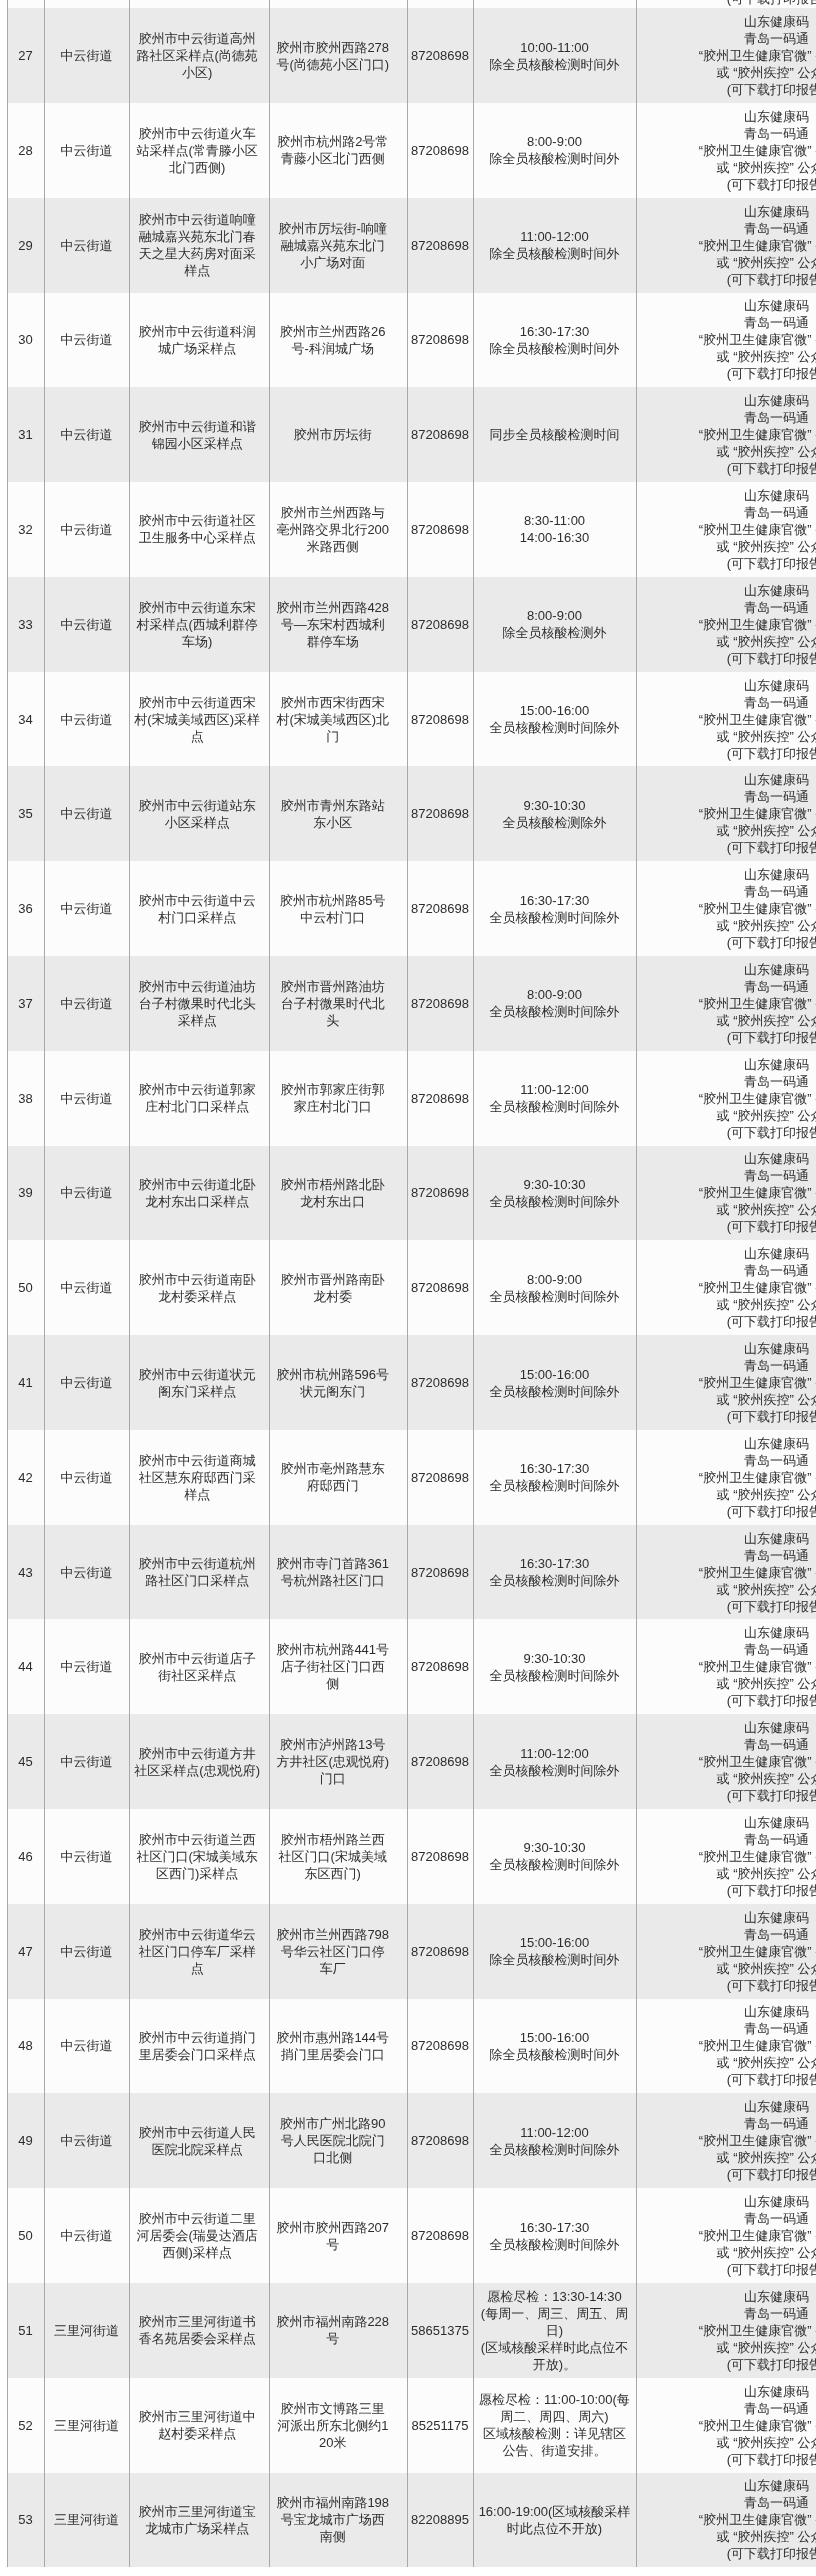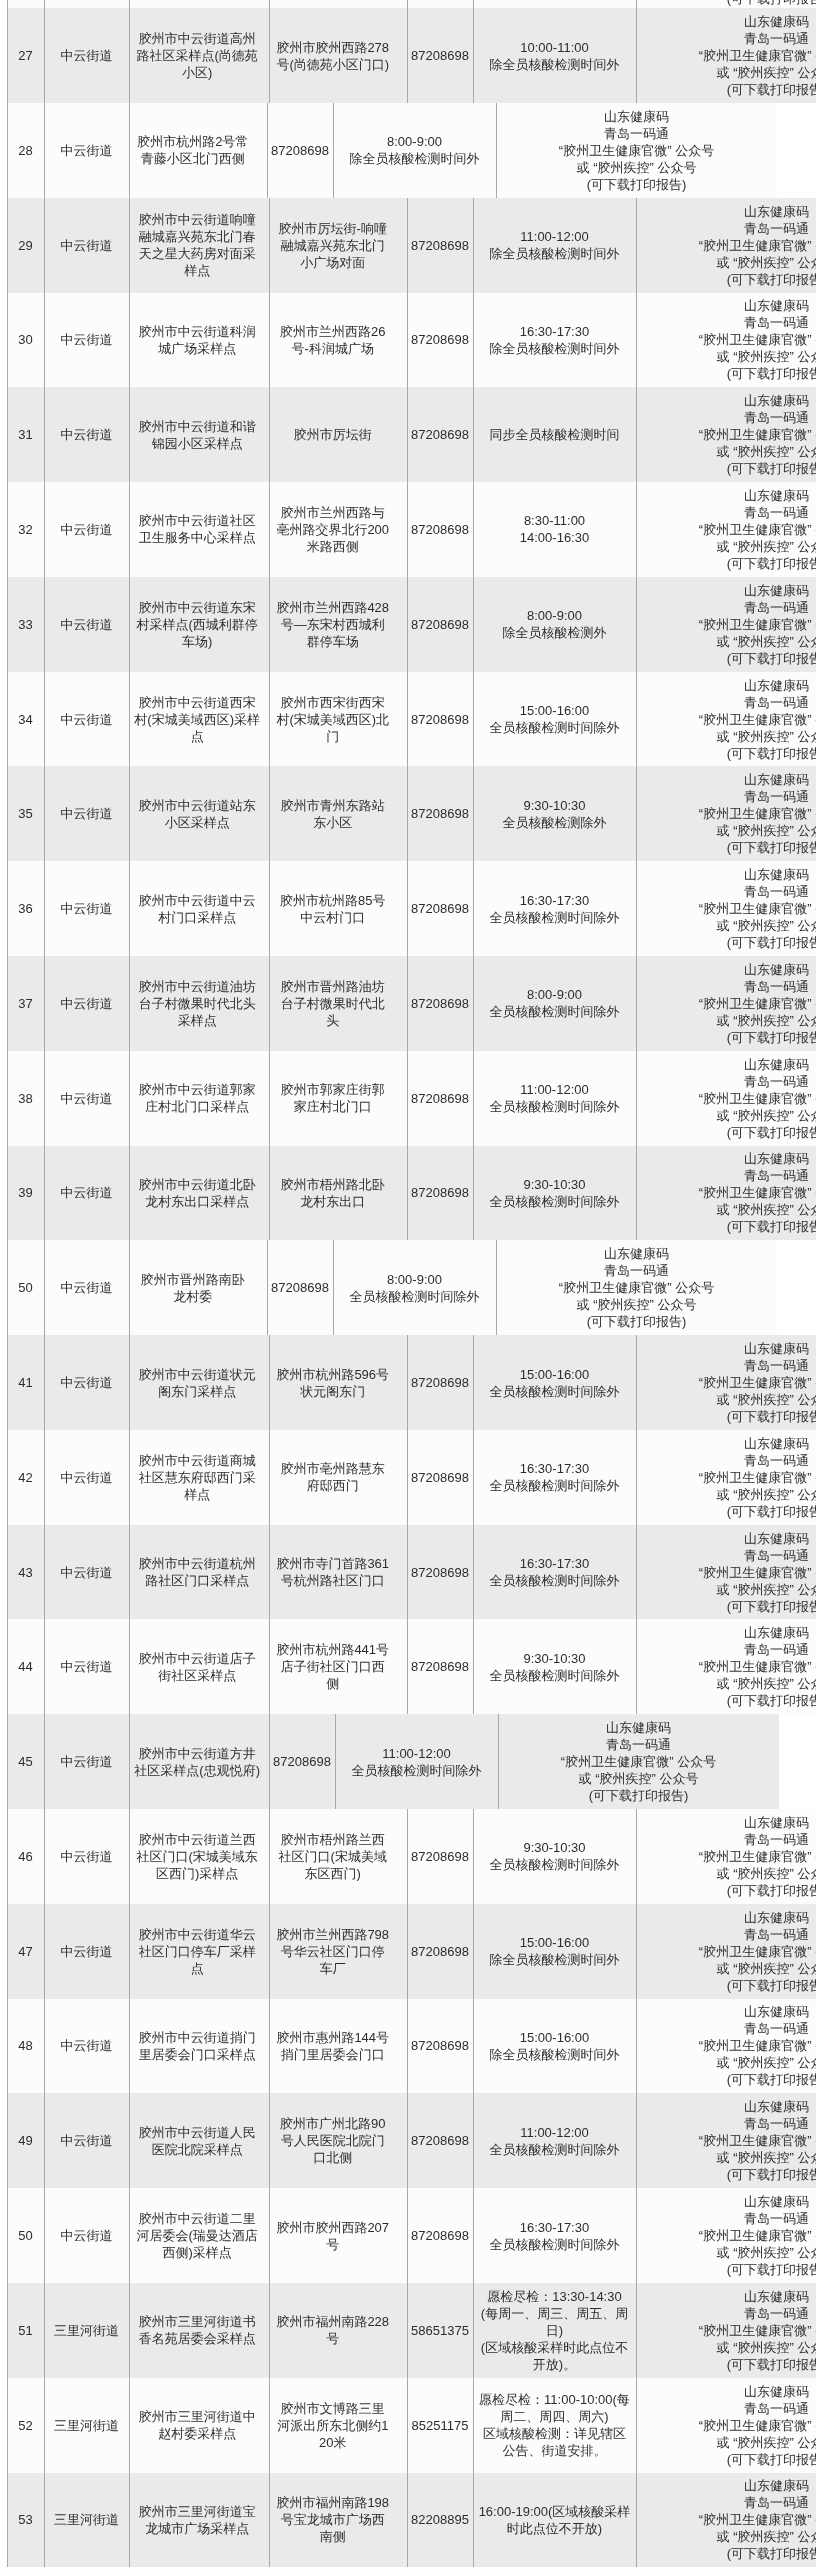--- a/index.html
+++ b/index.html
@@ -93,20 +93,21 @@
           <div>山东健康码</div>
           <div>青岛一码通</div>
           <div>“胶州卫生健康官微” 公众号</div>
           <div>或 “胶州疾控” 公众号</div>
           <div>(可下载打印报告)</div>
         </div>
   </div>
       <div class="row white">
     <div class="cell c-no">28</div>
     <div class="cell c-street">中云街道</div>
+    <div class="cell c-name">胶州市中云街道火车站采样点(常青滕小区北门西侧)</div>
     <div class="cell c-addr">胶州市杭州路2号常青藤小区北门西侧</div>
     <div class="cell c-phone">87208698</div>
     <div class="cell c-time">
           <div>8:00-9:00</div>
           <div>除全员核酸检测时间外</div>
         </div>
     <div class="cell c-code">
           <div>山东健康码</div>
           <div>青岛一码通</div>
           <div>“胶州卫生健康官微” 公众号</div>
@@ -307,20 +308,21 @@
           <div>山东健康码</div>
           <div>青岛一码通</div>
           <div>“胶州卫生健康官微” 公众号</div>
           <div>或 “胶州疾控” 公众号</div>
           <div>(可下载打印报告)</div>
         </div>
   </div>
       <div class="row white">
     <div class="cell c-no">50</div>
     <div class="cell c-street">中云街道</div>
+    <div class="cell c-name">胶州市中云街道南卧龙村委采样点</div>
     <div class="cell c-addr">胶州市晋州路南卧龙村委</div>
     <div class="cell c-phone">87208698</div>
     <div class="cell c-time">
           <div>8:00-9:00</div>
           <div>全员核酸检测时间除外</div>
         </div>
     <div class="cell c-code">
           <div>山东健康码</div>
           <div>青岛一码通</div>
           <div>“胶州卫生健康官微” 公众号</div>
@@ -397,20 +399,21 @@
           <div>青岛一码通</div>
           <div>“胶州卫生健康官微” 公众号</div>
           <div>或 “胶州疾控” 公众号</div>
           <div>(可下载打印报告)</div>
         </div>
   </div>
       <div class="row gray">
     <div class="cell c-no">45</div>
     <div class="cell c-street">中云街道</div>
     <div class="cell c-name">胶州市中云街道方井社区采样点(忠观悦府)</div>
+    <div class="cell c-addr">胶州市泸州路13号方井社区(忠观悦府)门口</div>
     <div class="cell c-phone">87208698</div>
     <div class="cell c-time">
           <div>11:00-12:00</div>
           <div>全员核酸检测时间除外</div>
         </div>
     <div class="cell c-code">
           <div>山东健康码</div>
           <div>青岛一码通</div>
           <div>“胶州卫生健康官微” 公众号</div>
           <div>或 “胶州疾控” 公众号</div>

